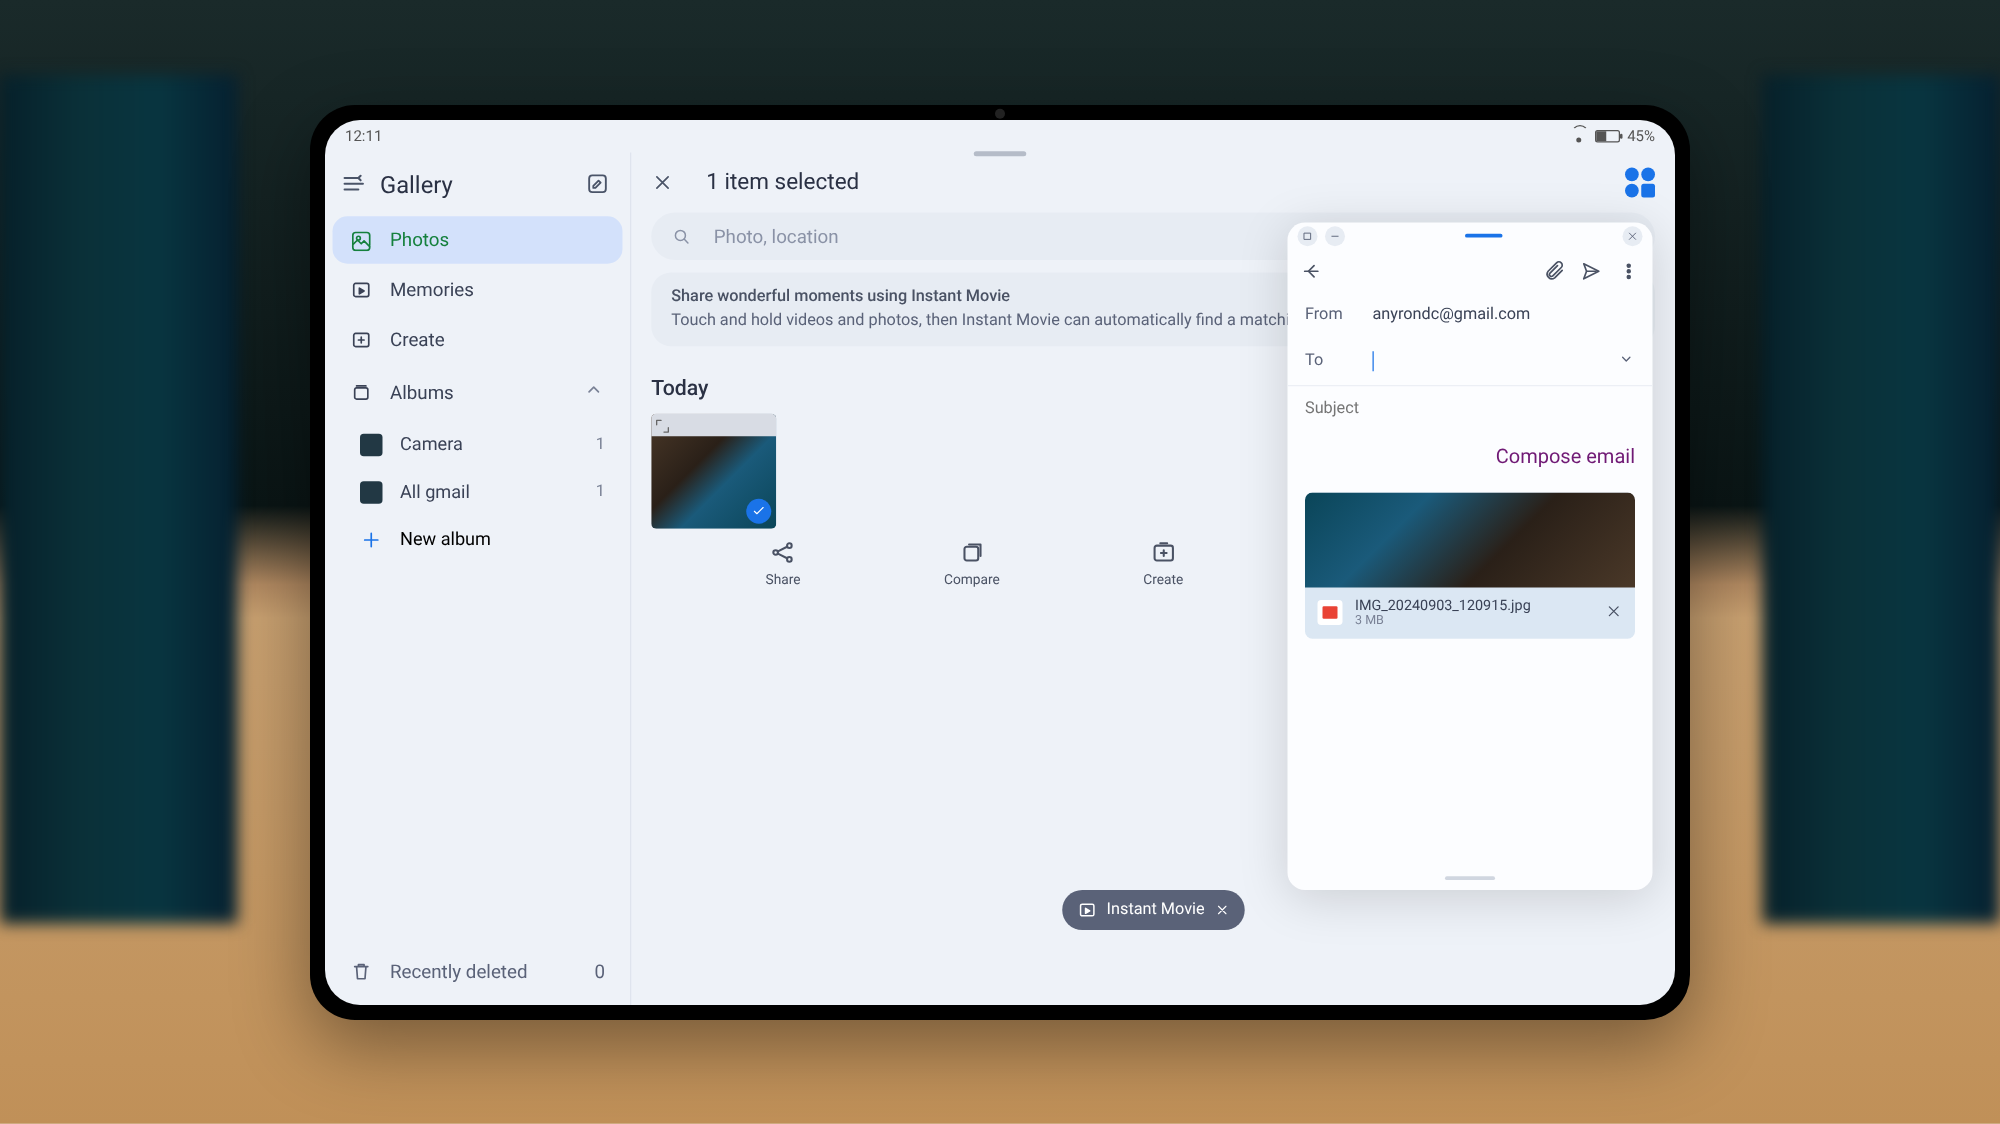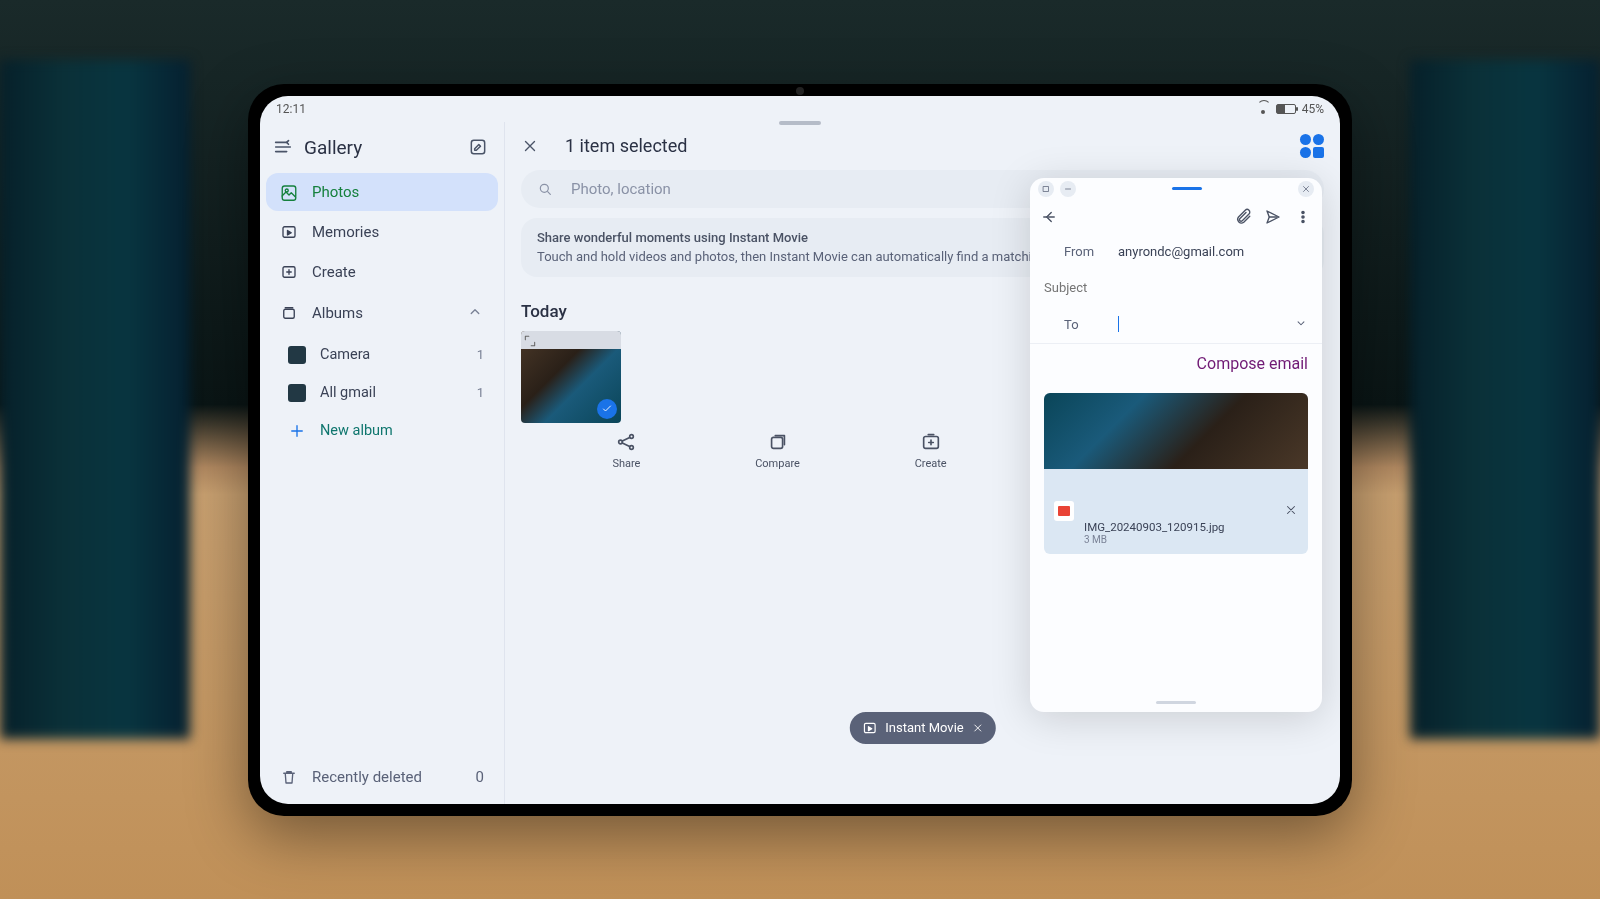--- a/index.html
+++ b/index.html
@@ -48,21 +48,21 @@
   .sb-title { font-size:19px; color:#2a3144; flex:1; }
   .menu-ic { width:22px;height:18px; color:#4a5468; display:flex;align-items:center;justify-content:center; }
   .edit-ic { width:20px;height:20px; color:#4a5468; }
   .nav { display:flex; flex-direction:column; gap:2px; }
   .nav-item { display:flex; align-items:center; gap:14px; padding:10px 14px; border-radius:12px; font-size:15px; color:#3a4256; cursor:pointer; }
   .nav-item.active { background:#d3e1fb; color:#15803d; }
   .nav-item .chev, .nav-item .cnt { margin-left:auto; font-size:13px; color:#7a8296; }
   .nav-item svg{width:18px;height:18px;flex-shrink:0;}
   .sub .nav-item{padding-left:22px;font-size:14.5px;}
   .thumb-ic{width:18px;height:18px;border-radius:3px;background:#223844;}
-  .new-album{color:#0f766e;}
+  .new-album{color:#000000;}
   .plus-ic{color:#1a73e8;}
   .sb-bottom{margin-top:auto;padding:14px 14px 18px;display:flex;align-items:center;gap:14px;color:#5a6278;font-size:15px;}
   .sb-bottom .cnt{margin-left:auto;}
 
   .main { flex:1; border-left:1px solid #dfe4ee; display:flex; flex-direction:column; position:relative; min-width:0; }
   .main-head { display:flex; align-items:center; padding:12px 16px; gap:26px; }
   .main-head .x{width:18px;height:18px;color:#4a5468;cursor:pointer;}
   .sel-text{font-size:18px;color:#2a3144;}
   .apps-btn{margin-left:auto;width:24px;height:24px;display:grid;grid-template-columns:1fr 1fr;gap:2px;}
   .apps-btn span{background:#1a73e8;border-radius:50%;}
@@ -89,34 +89,34 @@
   .action svg{width:22px;height:22px;}
 
   .popup{position:absolute;top:82px;right:18px;width:292px;height:534px;background:#fcfdff;border-radius:14px;box-shadow:0 6px 40px rgba(0,0,0,.15);display:flex;flex-direction:column;overflow:hidden;}
   .pop-titlebar{height:22px;display:flex;align-items:center;padding:0 8px;gap:6px;}
   .pop-titlebar .handle2{margin:0 auto;width:30px;height:3px;background:#1a73e8;border-radius:2px;}
   .win-btn{width:16px;height:16px;border-radius:50%;background:#e7ecf3;display:flex;align-items:center;justify-content:center;color:#5a6278;cursor:pointer;}
   .pop-toolbar{height:34px;display:flex;align-items:center;padding:0 10px;gap:12px;}
   .pop-toolbar svg{width:18px;height:18px;color:#4a5264;cursor:pointer;}
   .pop-toolbar .sp{flex:1;}
   .field{padding:10px 14px;border-bottom:1px solid transparent;display:flex;align-items:center;font-size:13px;color:#5a6278;gap:16px;}
-  .field .lbl{min-width:38px;margin-left:20px;}
+  .field .lbl{min-width:38px;}
   .field .val{color:#3a4256;}
   .field input{border:none;outline:none;background:transparent;font-size:13px;flex:1;color:#3a4256;}
   .field .chev{margin-left:auto;}
   .field.to{border-bottom:1px solid #eceff5;}
   .cursor{display:inline-block;width:1px;height:16px;background:#1a73e8;}
   .compose-body{padding:10px 14px;font-size:16px;color:#701a75;text-align:right;}
 
   .attach-card{margin:10px 14px;border-radius:6px;overflow:hidden;background:#dbe7f3;}
   .attach-img{height:76px;background:linear-gradient(135deg,#0a4558 0%,#1a5a7a 30%,#2a2018 60%,#4a3828 100%);}
   .attach-row{display:flex;align-items:center;padding:8px 10px;gap:10px;}
   .img-badge{width:20px;height:20px;background:#fff;border-radius:3px;display:flex;align-items:center;justify-content:center;}
   .img-badge i{width:12px;height:10px;background:#e94335;border-radius:1px;}
-  .attach-meta{flex:1;display:flex;flex-direction:column;line-height:1.2;margin-top:44px;}
+  .attach-meta{flex:1;display:flex;flex-direction:column;line-height:1.2;}
   .attach-name{font-size:11.5px;color:#3a4256;}
   .attach-size{font-size:10px;color:#7a8296;}
   .attach-x{color:#4a5264;cursor:pointer;}
   .pop-bottom-handle{width:40px;height:3px;background:#d0d6e0;border-radius:2px;margin:8px auto;}
 
   svg{stroke:currentColor;fill:none;stroke-width:1.8;stroke-linecap:round;stroke-linejoin:round;}
 </style>
 </head>
 <body>
 
@@ -363,31 +363,31 @@
             <circle cx="12" cy="6" r="1.5" fill="currentColor"></circle>
             <circle cx="12" cy="12" r="1.5" fill="currentColor"></circle>
             <circle cx="12" cy="18" r="1.5" fill="currentColor"></circle>
           </svg>
       </div>
 
       <div class="field">
         <span class="lbl">From</span>
         <span class="val">anyrondc@gmail.com</span>
       </div>
-      <div class="field">
-        <input placeholder="Subject" style="">
-      </div>
       <div class="field to">
         <span class="lbl">To</span>
         <span class="cursor"></span>
         <span class="chev">
           <svg viewBox="0 0 24 24" width="14" height="14">
               <path d="M7 10l5 5 5-5"></path>
             </svg>
         </span>
+      </div>
+      <div class="field">
+        <input placeholder="Subject" style="">
       </div>
       <div class="compose-body">
         <span>Compose email</span>
       </div>
 
       <div class="attach-card">
         <div class="attach-img"></div>
         <div class="attach-row">
           <span class="img-badge">
               <i></i>

